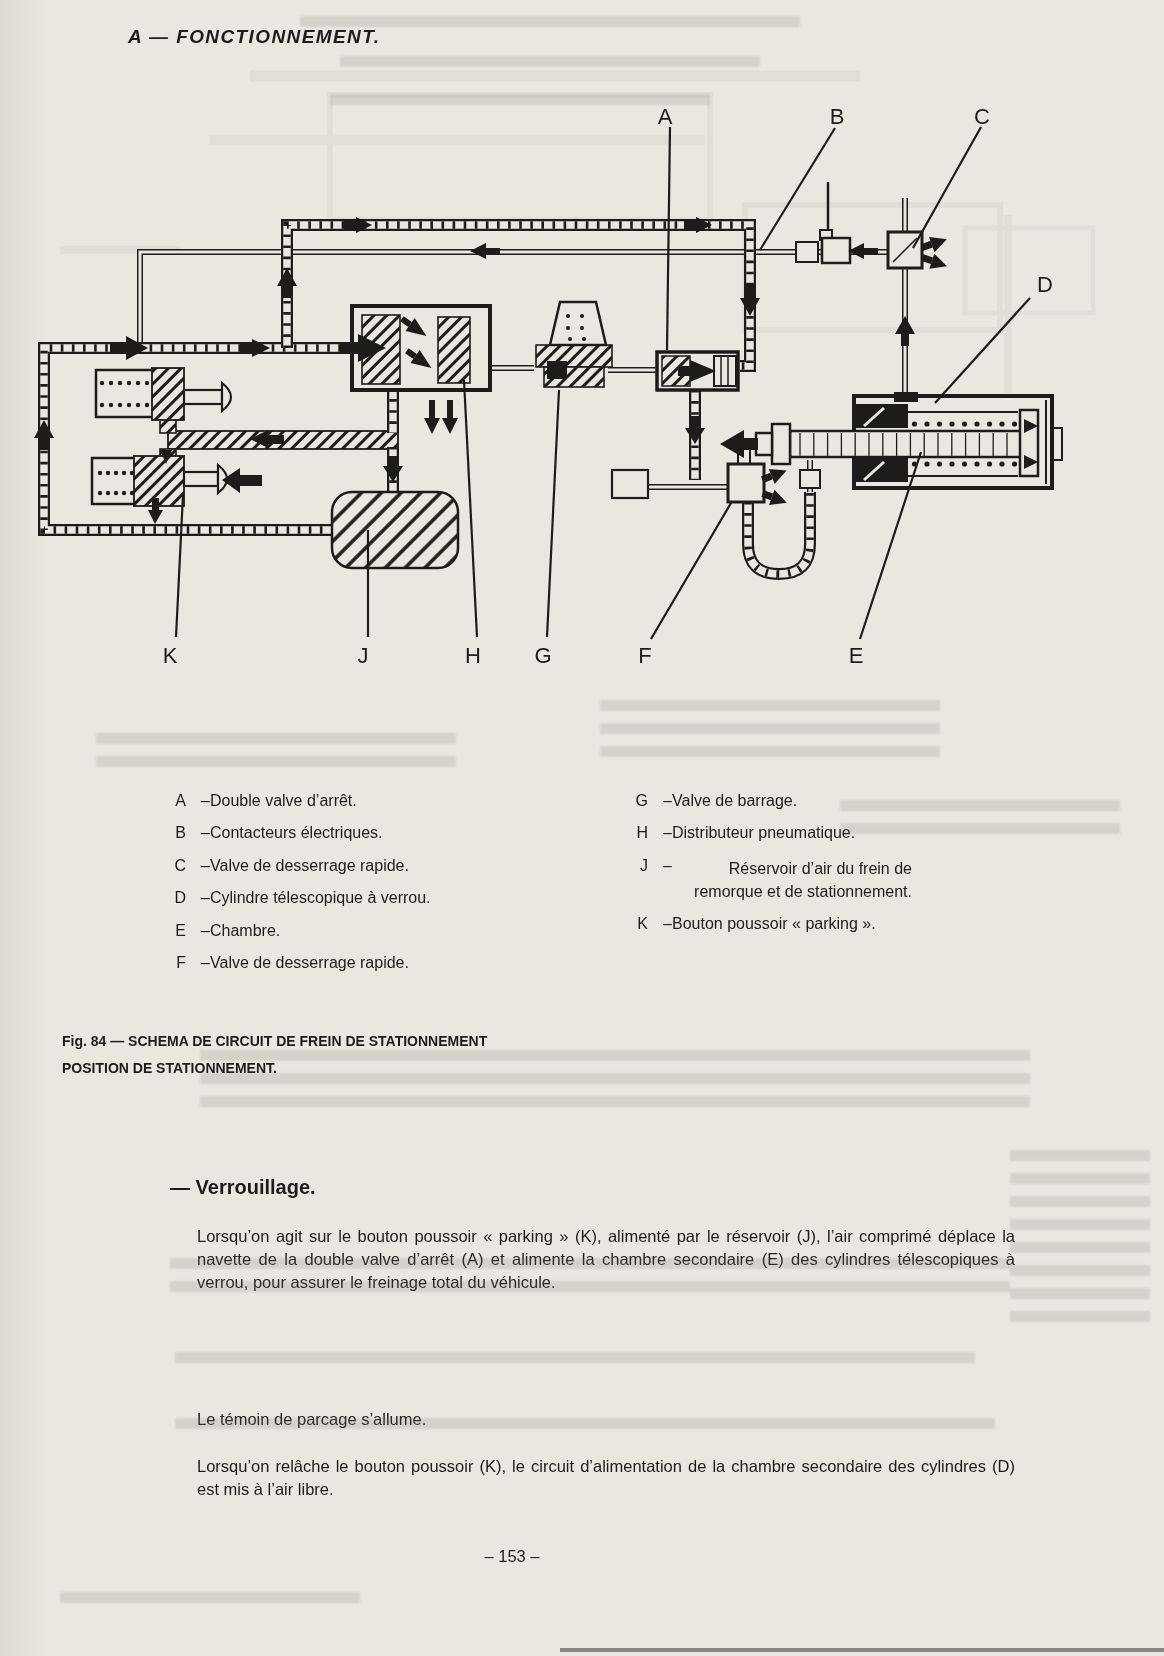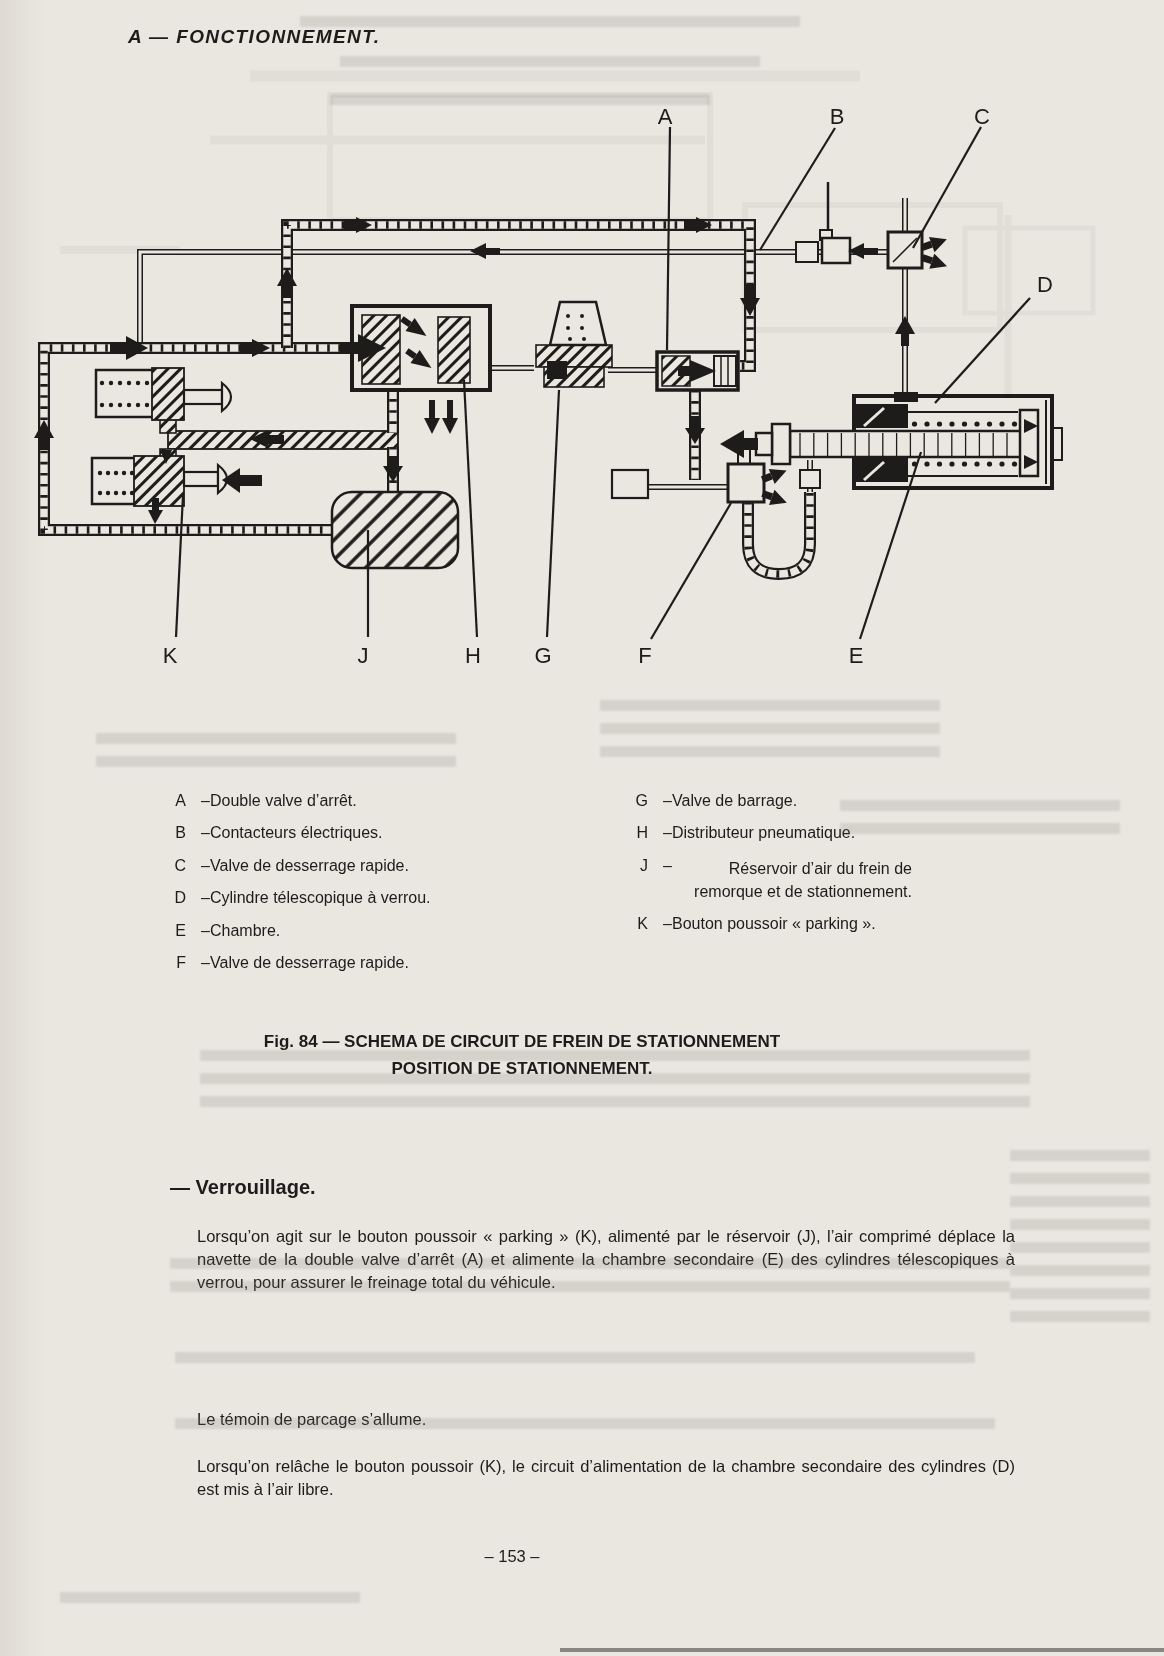--- a/index.html
+++ b/index.html
@@ -16,22 +16,22 @@
     position:absolute;left:128px;top:26px;
     font-size:19px;font-weight:bold;font-style:italic;letter-spacing:1.4px;
   }
   
   .leg-row{position:absolute;font-size:16px;white-space:nowrap;text-align:right;}
   .leg-row .lt{display:inline-block;width:26px;}
   .leg-row .sep{display:inline-block;width:24px;}
   .leg-row .tx{white-space:nowrap;}
   .leg-row .tx.wrap{display:inline-block;white-space:normal;width:240px;vertical-align:top;line-height:23px;}
   
-  .cap{position:absolute;left:62px;top:1028px;width:920px;text-align:center;
-       font-size:17px;font-weight:bold;line-height:27px;}
+  .cap{position:absolute;left:62px;top:1028px;width:920px;text-align:left;
+       font-size:14px;font-weight:bold;line-height:27px;}
   .sec-h{position:absolute;left:170px;top:1176px;font-size:20px;font-weight:bold;}
   .para{position:absolute;left:197px;width:818px;font-size:16.5px;line-height:23px;
         text-align:justify;}
   .pgnum{position:absolute;left:412px;top:1547px;width:200px;text-align:center;font-size:16.5px;}
   
   svg{position:absolute;left:0;top:0;}
   .tpA{stroke:#1d1c1a;stroke-width:12;fill:none;}
   .tpB{stroke:#eae7e1;stroke-width:7.5;fill:none;}
   .tpC{stroke:#1d1c1a;stroke-width:7.5;fill:none;stroke-dasharray:2.6 8.5;}
   .npA{stroke:#1d1c1a;stroke-width:6;fill:none;}

